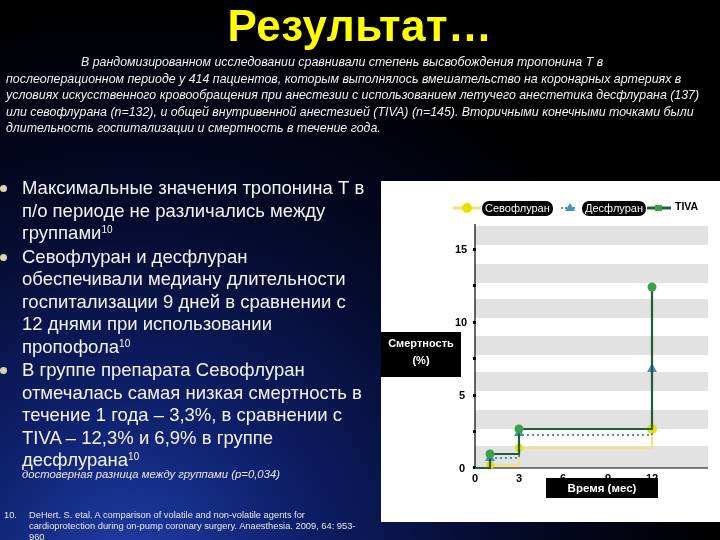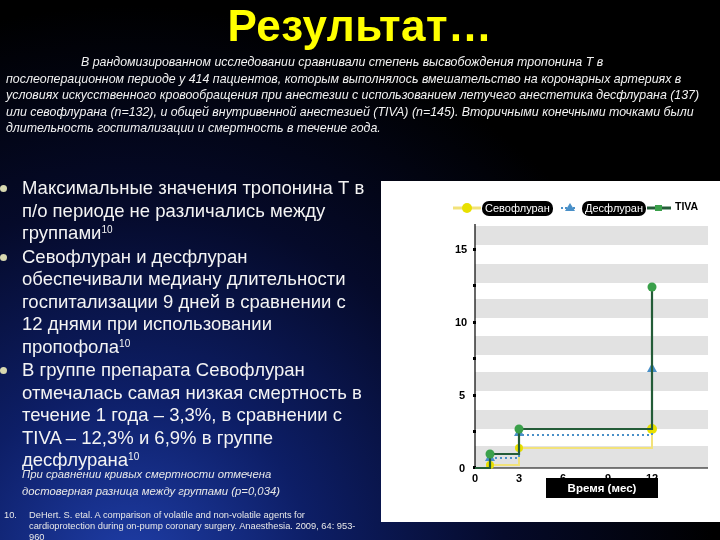--- a/index.html
+++ b/index.html
@@ -77,21 +77,20 @@
     <span class="dot"></span>
     <span>Севофлуран и десфлуран обеспечивали медиану длительности госпитализации 9 дней в сравнении с 12 днями при использовании пропофола</span><sup>10</sup>
   </div>
   <div class="bullet">
     <span class="dot"></span>
     <span>В группе препарата Севофлуран отмечалась самая низкая смертность в течение 1 года – 3,3%, в сравнении с TIVA – 12,3% и 6,9% в группе десфлурана</span><sup>10</sup>
   </div>
 </div>
 
 <div class="note">
-  <div>При сравнении кривых смертности отмечена</div>
   <div>достоверная разница между группами (p=0,034)</div>
 </div>
 
 <div class="ref">
   <span class="num">10.</span>
   <span class="txt">DeHert. S. etal. A comparison of volatile and non-volatile agents for cardioprotection during on-pump coronary surgery. Anaesthesia. 2009, 64: 953-960</span>
 </div>
 
 <div class="chart-panel">
   <svg width="339" height="341">
@@ -148,14 +147,18 @@
   <span class="tick" style="left:74px; top:135px;">10</span>
   <span class="tick" style="left:78px; top:208px;">5</span>
   <span class="tick" style="left:78px; top:281px;">0</span>
 
   <span class="tick" style="left:91px; top:291px;">0</span>
   <span class="tick" style="left:135px; top:291px;">3</span>
   <span class="tick" style="left:179px; top:291px;">6</span>
   <span class="tick" style="left:224px; top:291px;">9</span>
   <span class="tick" style="left:265px; top:291px;">12</span>
 
+  <div class="ylabel-box">
+    <div>Смертность</div>
+    <div>(%)</div>
+  </div>
   <div class="xlabel-box">Время (мес)</div>
 </div>
 
 </body></html>

